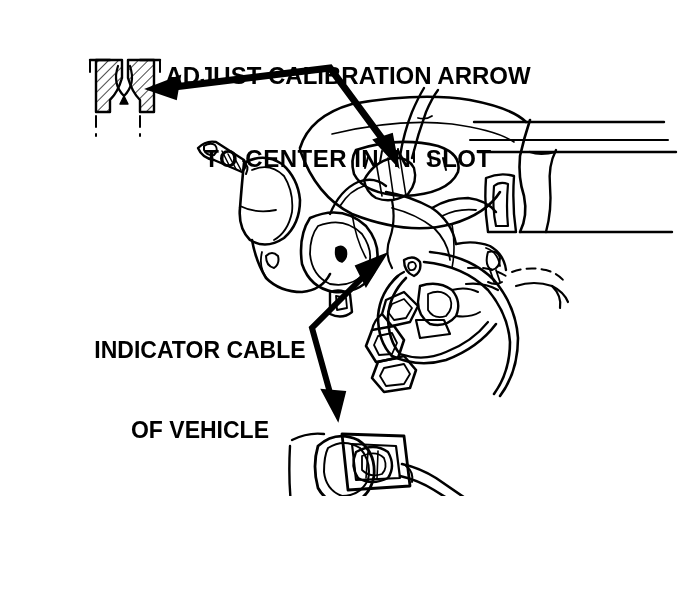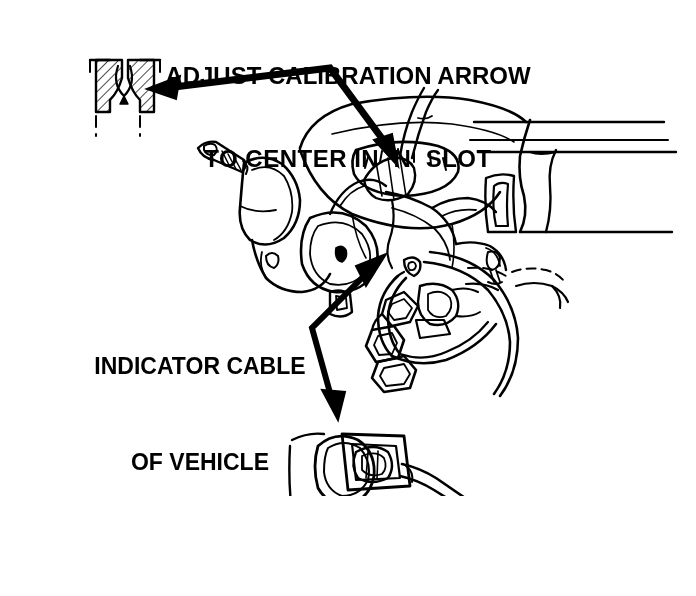--- a/index.html
+++ b/index.html
@@ -51,21 +51,20 @@
   }
   #cable-callout {
     left: 82px;
     top: 284px;
     width: 236px;
     text-align: center;
     font-size: 23px;
   }
   #cable-callout .tline {
     display: block;
-    margin-top: 16px;
   }
 </style>
 </head>
 <body>
 
 <div id="diagram-root">
 
   <svg id="diagram-svg" viewBox="0 0 696 596" xmlns="http://www.w3.org/2000/svg">
     <defs>
       <pattern id="hatch45" width="7" height="7" patternTransform="rotate(45)" patternUnits="userSpaceOnUse">

